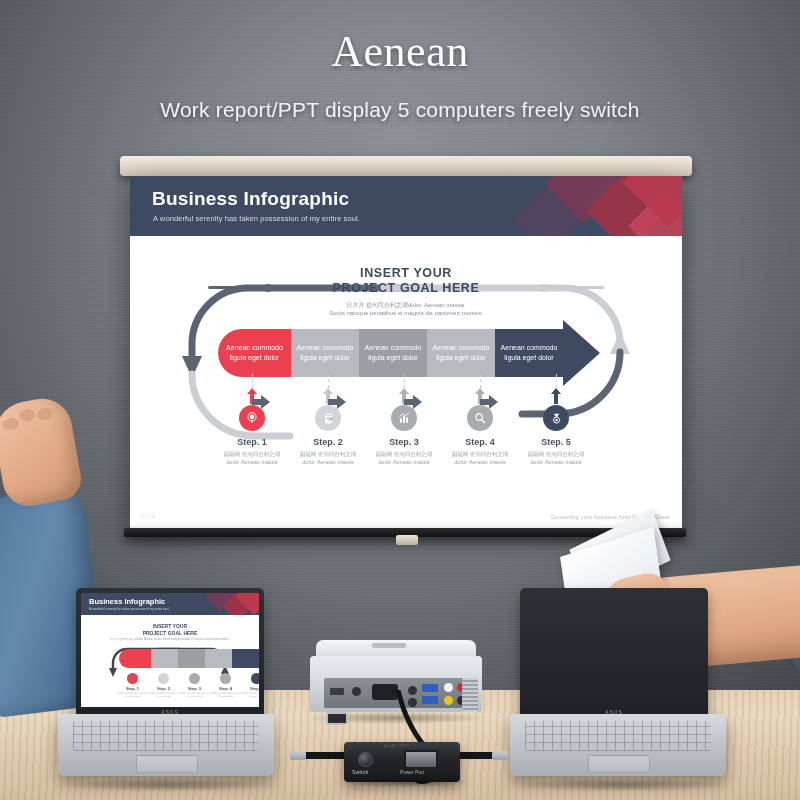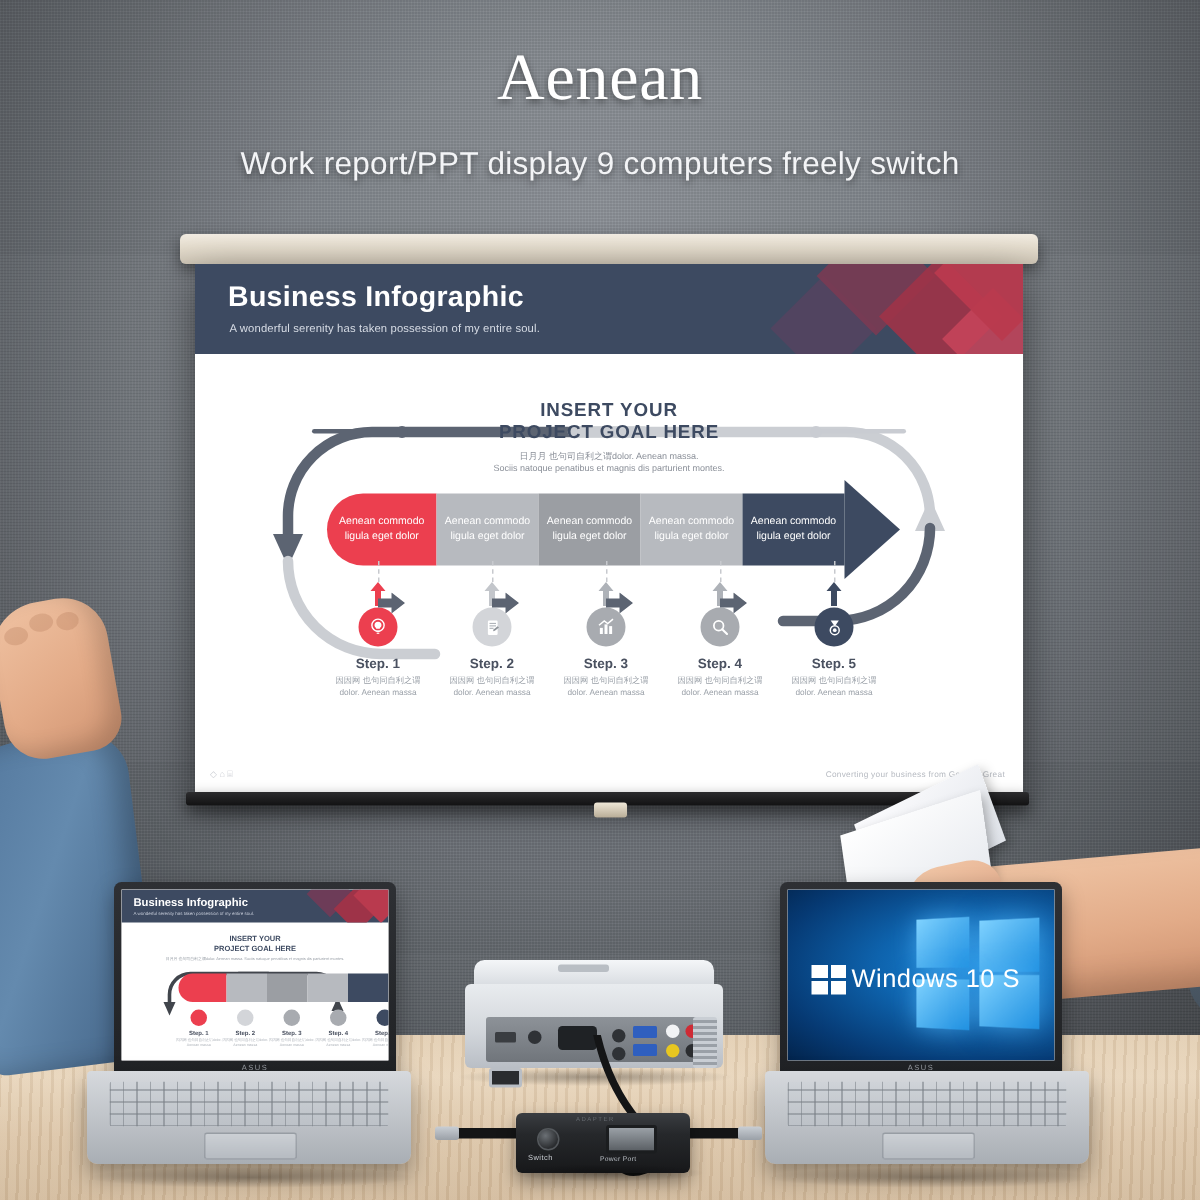--- a/index.html
+++ b/index.html
@@ -346,21 +346,21 @@
   <div class="wall">
     <div class="wall-grain"></div>
     <div class="wall-vignette"></div>
   </div>
 
   <div class="desk">
     <div class="desk-grain"></div>
   </div>
 
   <div class="title">Aenean</div>
-  <div class="subtitle">Work report/PPT display 9 computers freely switch</div>
+  <div class="subtitle">Work report/PPT display 5 computers freely switch</div>
 
   <div class="person-left">
     <div class="sleeve2"></div>
     <div class="fist">
       <div class="knuckle" style="left:10px;top:14px;width:16px;height:12px;"></div>
       <div class="knuckle" style="left:28px;top:8px;width:16px;height:12px;"></div>
       <div class="knuckle" style="left:46px;top:10px;width:15px;height:12px;"></div>
     </div>
   </div>
 
@@ -639,37 +639,20 @@
       <div class="brandmark">ASUS</div>
     </div>
     <div class="base" style="left:0;top:126px;width:216px;height:62px;">
       <div class="kb"></div>
       <div class="trackpad"></div>
     </div>
   </div>
 
   <div class="laptop" style="left:510px;top:588px;width:216px;height:200px;">
     <div class="lid" style="left:10px;top:0;width:188px;height:128px;">
-      <div class="lid-screen">
-        <div class="win-bg">
-          <div class="win-hero">
-            <span class="wh1"></span>
-              <span class="wh2"></span>
-              <span class="wh3"></span>
-              <span class="wh4"></span>
-          </div>
-          <div class="win-logo">
-            <span class="wl1"></span>
-              <span class="wl2"></span>
-              <span class="wl3"></span>
-              <span class="wl4"></span>
-          </div>
-          <div class="win-text">Windows 10 S</div>
-        </div>
-      </div>
       <div class="brandmark">ASUS</div>
     </div>
     <div class="base" style="left:0;top:126px;width:216px;height:62px;">
       <div class="kb"></div>
       <div class="trackpad"></div>
     </div>
   </div>
 
   <div class="cable c-left"></div>
   <div class="cable c-right"></div>

